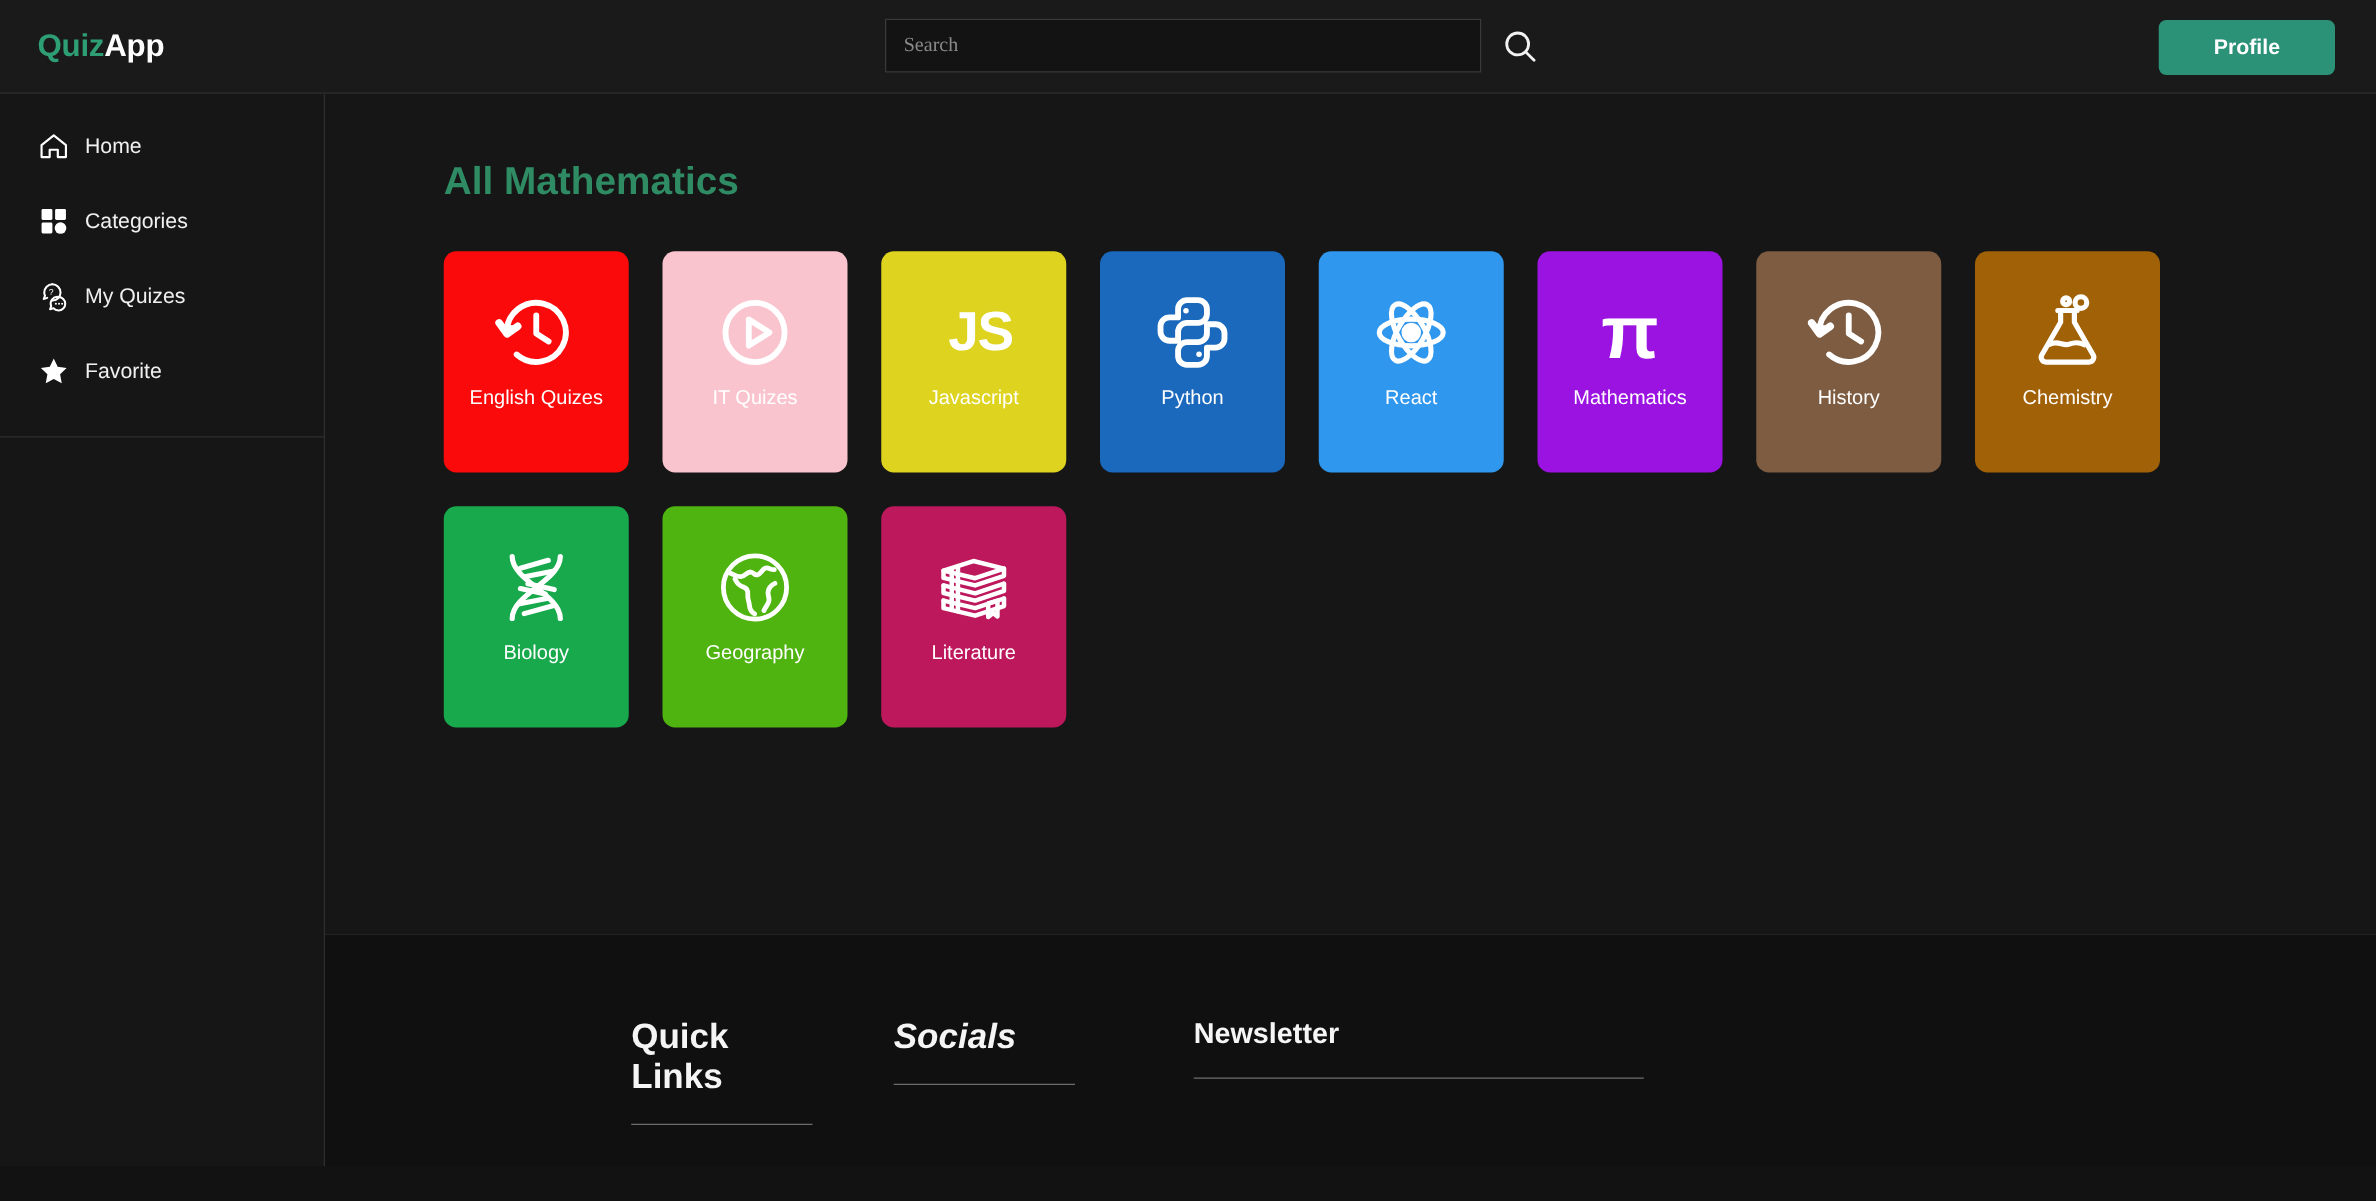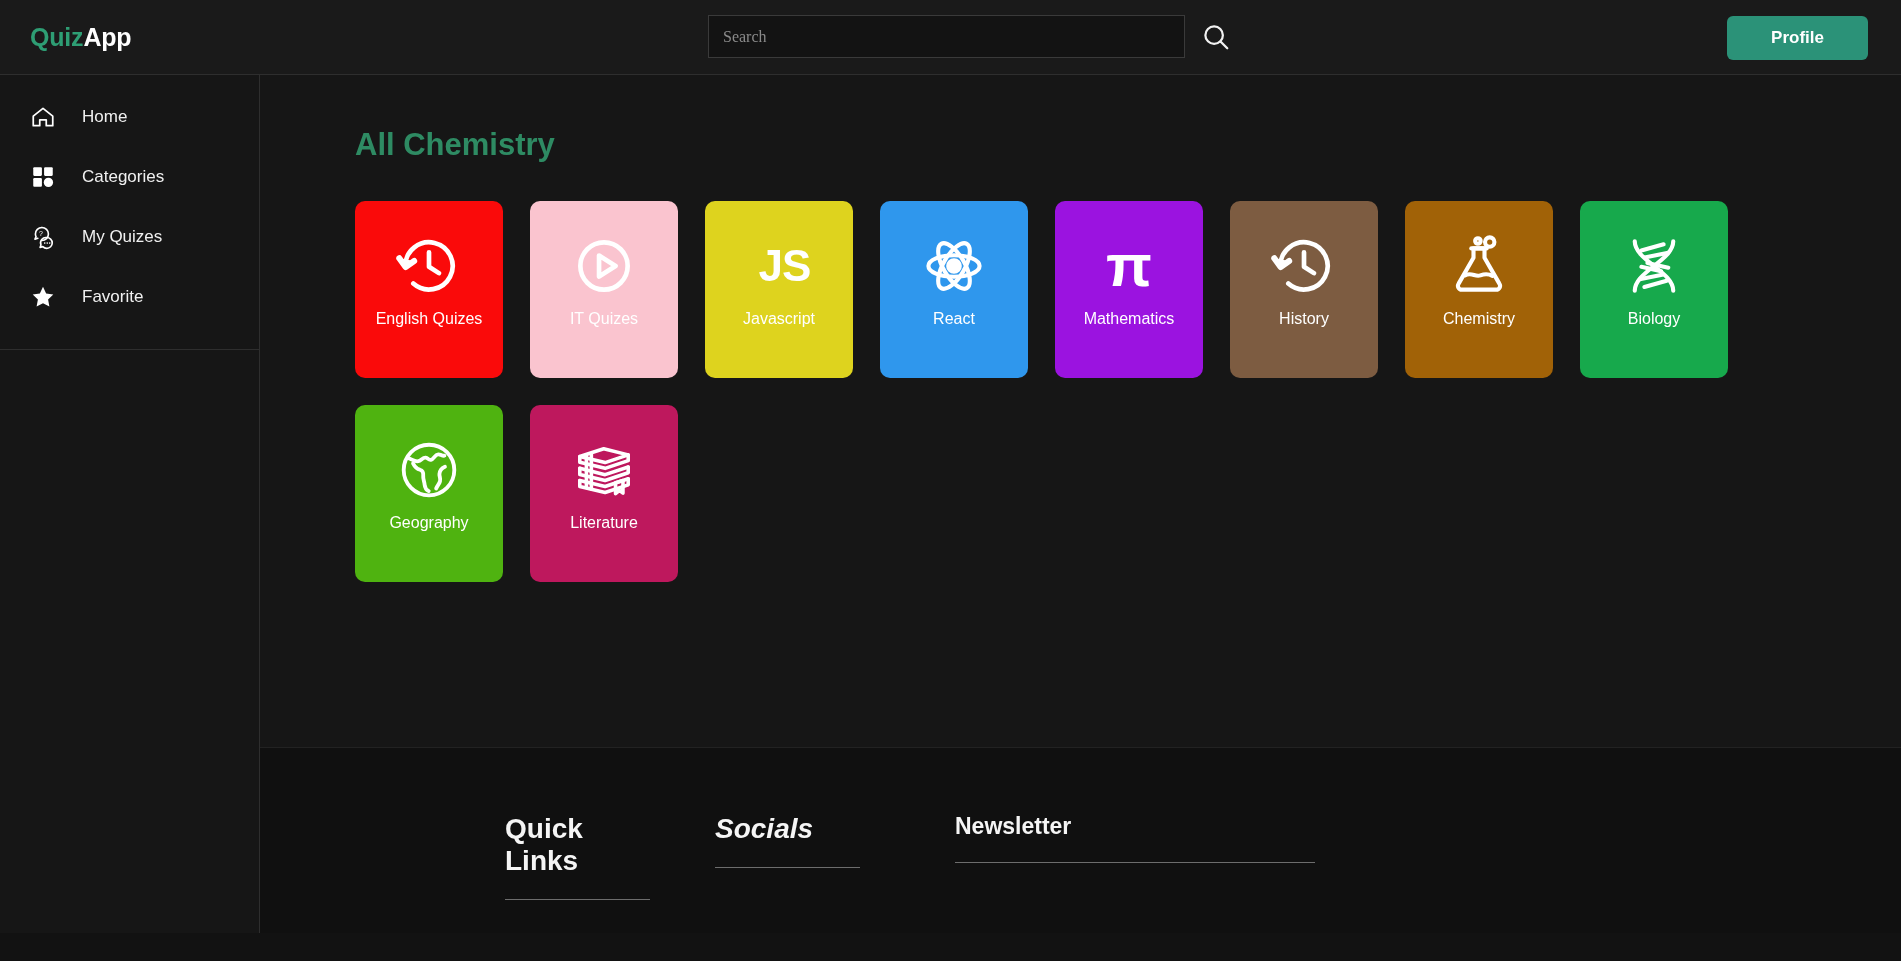--- a/index.html
+++ b/index.html
@@ -58,21 +58,21 @@
   
   .body-row { flex: 1 1 auto; display: flex; min-height: 0; }
 
   .sidebar {
     width: 260px; flex: 0 0 260px;
     background: #161616;
     border-right: 1px solid #2e2e2e;
   }
   .nav-list { border-bottom: 1px solid #2e2e2e; padding: 12px 0 22px 0; }
   .nav-item {
-    display: flex; align-items: center; gap: 26px;
+    display: flex; align-items: center; gap: 12px;
     height: 60px; padding-left: 30px;
     cursor: pointer; color: #f0f0f0;
     font-size: 17px;
   }
   .nav-icon { width: 26px; height: 26px; display: flex; align-items: center; justify-content: center; color: #ffffff; }
   .nav-icon svg { width: 26px; height: 26px; display: block; }
 
   .content-col { flex: 1 1 auto; display: flex; flex-direction: column; min-width: 0; }
 
   .main {
@@ -200,21 +200,21 @@
           </span>
           <span>Favorite</span>
         </div>
 
       </div>
     </div>
 
     <div class="content-col">
 
       <div class="main">
-        <div class="page-title" style="color: rgb(46, 139, 99);">All Chemistry</div>
+        <div class="page-title" style="color: rgb(46, 139, 99);">All Mathematics</div>
 
         <div class="grid">
 
           <div class="card" style="background: rgb(250, 10, 10);">
             <span class="card-icon">
               <svg viewBox="0 0 24 24" fill="none" stroke="currentColor" stroke-width="1.7" stroke-linecap="round" stroke-linejoin="round">
                 <path d="M3.4 12a8.6 8.6 0 1 1 2.9 6.4"></path>
                 <polyline points="1.2,9.2 3.5,12.4 6.6,10.2" fill="currentColor" stroke="currentColor" stroke-width="2.2"></polyline>
                 <polyline points="12,7 12,12.3 15.6,14.6"></polyline>
               </svg>
@@ -232,20 +232,31 @@
             <span class="card-label">IT Quizes</span>
           </div>
 
           <div class="card" style="background: rgb(222, 211, 30); padding-left: 11px;">
             <span class="card-icon">
               <span class="jstext">JS</span>
             </span>
             <span class="card-label">Javascript</span>
           </div>
 
+          <div class="card" style="background: rgb(27, 105, 188);">
+            <span class="card-icon">
+              <svg viewBox="0 0 24 24" fill="none" stroke="currentColor" stroke-width="1.7" stroke-linejoin="round">
+                <path d="M12 2.6h-1.6a2.6 2.6 0 0 0-2.6 2.6v2.4h-2.5a2.6 2.6 0 0 0-2.6 2.6v1.6a2.6 2.6 0 0 0 2.6 2.6h2.5v-2.6a2.6 2.6 0 0 1 2.6-2.6h3.2a2.6 2.6 0 0 0 2.6-2.6V5.2a2.6 2.6 0 0 0-2.6-2.6z"></path>
+                <path d="M12 21.4h1.6a2.6 2.6 0 0 0 2.6-2.6v-2.4h2.5a2.6 2.6 0 0 0 2.6-2.6v-1.6a2.6 2.6 0 0 0-2.6-2.6h-2.5v2.6a2.6 2.6 0 0 1-2.6 2.6h-3.2a2.6 2.6 0 0 0-2.6 2.6v1.4a2.6 2.6 0 0 0 2.6 2.6z"></path>
+                <circle cx="10.1" cy="5.7" r=".8" fill="currentColor" stroke="none"></circle>
+                <circle cx="13.9" cy="18.3" r=".8" fill="currentColor" stroke="none"></circle>
+              </svg>
+            </span>
+            <span class="card-label">Python</span>
+          </div>
 
           <div class="card" style="background: rgb(47, 151, 237);">
             <span class="card-icon">
               <svg viewBox="0 0 24 24" fill="none" stroke="currentColor" stroke-width="1.5">
                 <circle cx="12" cy="12" r="2.1" fill="currentColor"></circle>
                 <ellipse cx="12" cy="12" rx="9.3" ry="3.9"></ellipse>
                 <ellipse cx="12" cy="12" rx="9.3" ry="3.9" transform="rotate(60 12 12)"></ellipse>
                 <ellipse cx="12" cy="12" rx="9.3" ry="3.9" transform="rotate(120 12 12)"></ellipse>
               </svg>
             </span>

